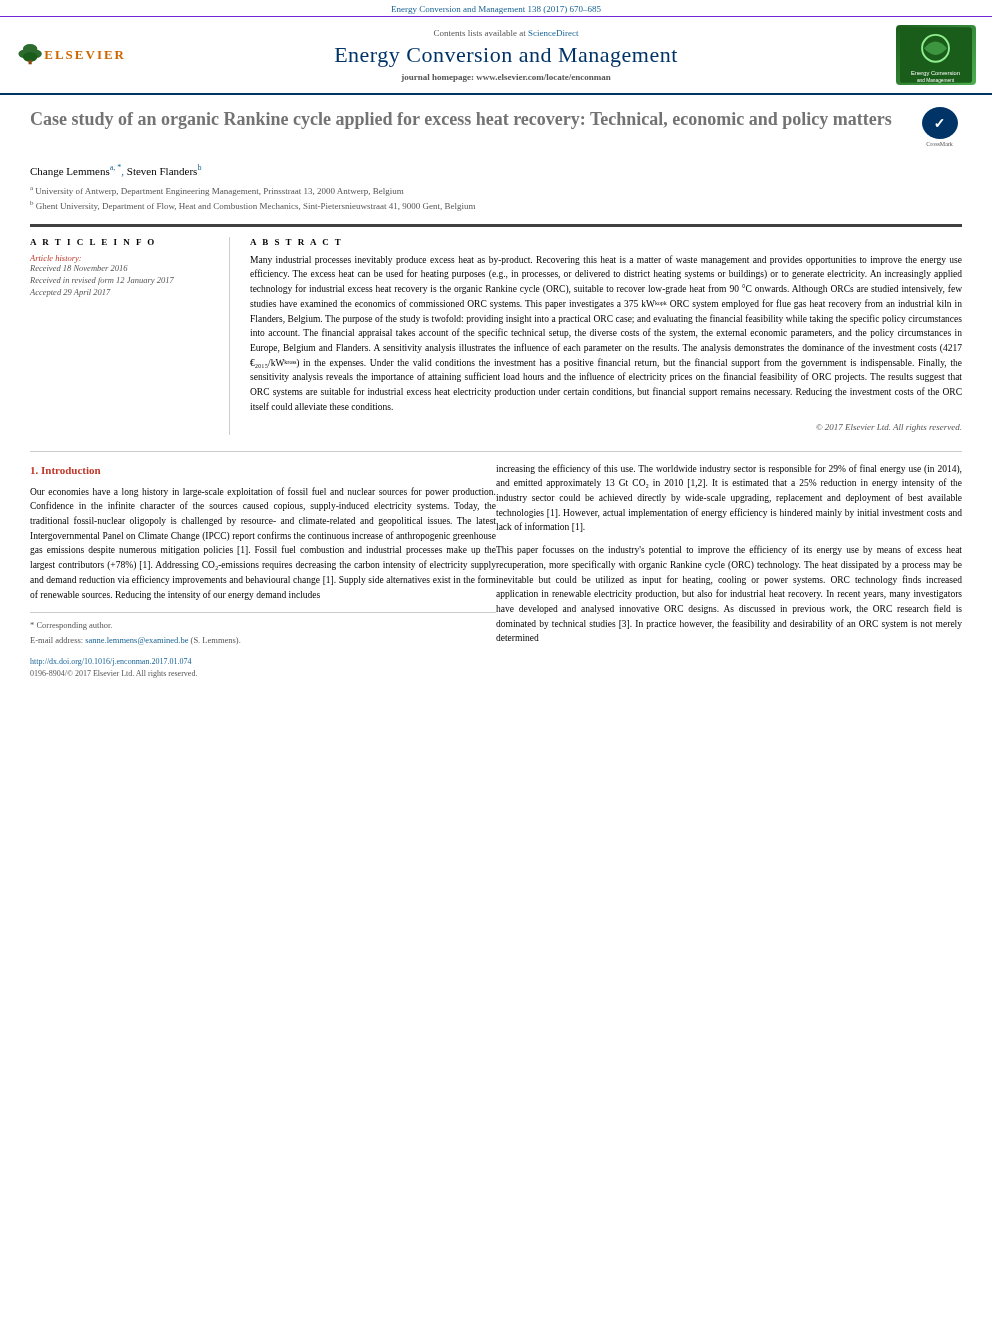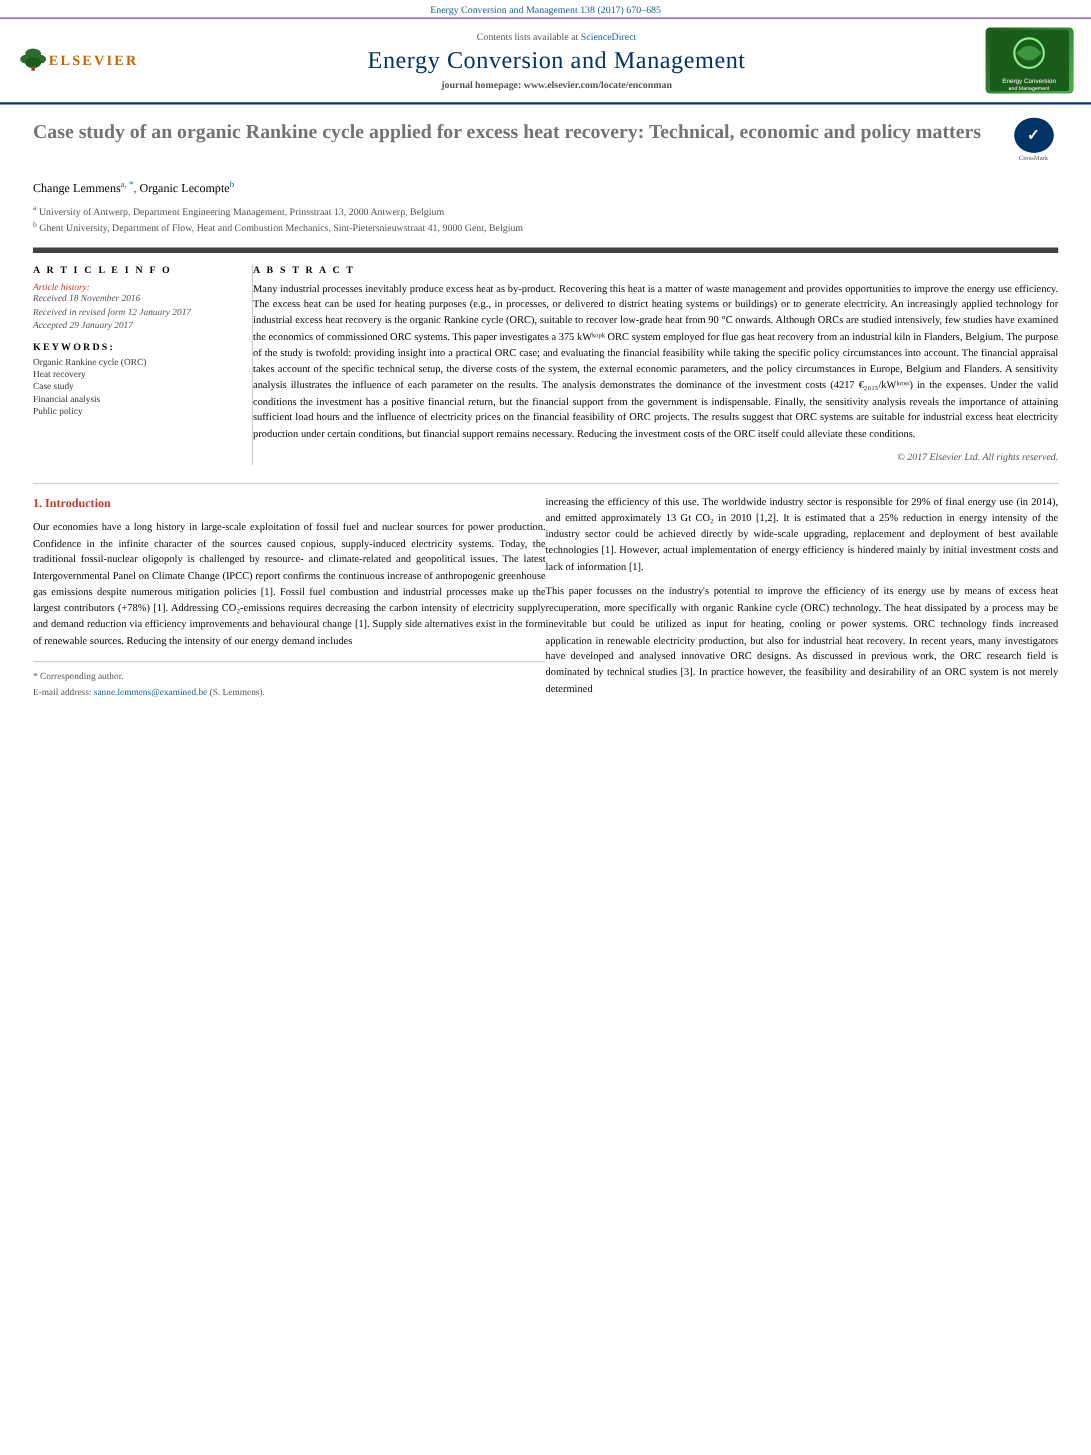--- a/index.html
+++ b/index.html
@@ -145,21 +145,22 @@
       margin-bottom: 10px;
       line-height: 1.5;
     }
     .affiliations sup {
       font-size: 7px;
     }
 
     
     .two-col {
       display: flex;
-      border-top: 5px solid #404040;
+      gap: 20px;
+      border-top: 3px solid #404040;
       padding-top: 10px;
       margin-bottom: 16px;
     }
     .col-left {
       width: 200px;
       flex-shrink: 0;
       border-right: 1px solid #ccc;
       padding-right: 12px;
     }
     .col-right {
@@ -316,48 +317,40 @@
 
   <div class="article-title-section">
     <div class="article-title">Case study of an organic Rankine cycle applied for excess heat recovery: Technical, economic and policy matters</div>
     <div class="crossmark-badge">
       <div class="crossmark-circle">✓</div>
       <div class="crossmark-text">CrossMark</div>
     </div>
   </div>
 
   <div class="authors">
-    <span class="author-name">Change Lemmens</span><sup>a, *</sup><span>, </span><span class="author-name">Organic Lecompte</span><sup>b</sup>
+    <span class="author-name">Change Lemmens</span><sup>a, *</sup><span>, </span><span class="author-name">Steven Flanders</span><sup>b</sup>
   </div>
 
   <div class="affiliations">
     <div><sup>a</sup> <span>University of Antwerp, Department Engineering Management, Prinsstraat 13, 2000 Antwerp, Belgium</span></div>
     <div><sup>b</sup> <span>Ghent University, Department of Flow, Heat and Combustion Mechanics, Sint-Pietersnieuwstraat 41, 9000 Gent, Belgium</span></div>
   </div>
 
   <div class="two-col">
 
     <div class="col-left">
       <div class="section-header">A R T I C L E   I N F O</div>
 
       <div class="article-history">
         <div class="history-label">Article history:</div>
         <div class="history-entry">Received 18 November 2016</div>
         <div class="history-entry">Received in revised form 12 January 2017</div>
-        <div class="history-entry">Accepted 29 January 2017</div>
-      </div>
-
-      <div class="keywords-section">
-        <div class="section-header" style="margin-bottom:4px;">Keywords:</div>
-        <div class="keyword-item">Organic Rankine cycle (ORC)</div>
-        <div class="keyword-item">Heat recovery</div>
-        <div class="keyword-item">Case study</div>
-        <div class="keyword-item">Financial analysis</div>
-        <div class="keyword-item">Public policy</div>
-      </div>
+        <div class="history-entry">Accepted 29 April 2017</div>
+      </div>
+
     </div>
 
     <div class="col-right">
       <div class="section-header">A B S T R A C T</div>
       <div class="abstract-text">
         <span>Many industrial processes inevitably produce excess heat as by-product. Recovering this heat is a matter of waste management and provides opportunities to improve the energy use efficiency. The excess heat can be used for heating purposes (e.g., in processes, or delivered to district heating systems or buildings) or to generate electricity. An increasingly applied technology for industrial excess heat recovery is the organic Rankine cycle (ORC), suitable to recover low-grade heat from 90 °C onwards. Although ORCs are studied intensively, few studies have examined the economics of commissioned ORC systems. This paper investigates a 375 kWᵏᵒᵖᵏ ORC system employed for flue gas heat recovery from an industrial kiln in Flanders, Belgium. The purpose of the study is twofold: providing insight into a practical ORC case; and evaluating the financial feasibility while taking the specific policy circumstances into account. The financial appraisal takes account of the specific technical setup, the diverse costs of the system, the external economic parameters, and the policy circumstances in Europe, Belgium and Flanders. A sensitivity analysis illustrates the influence of each parameter on the results. The analysis demonstrates the dominance of the investment costs (4217 €₂₀₁₅/kWᵏʳᵒˢˢ) in the expenses. Under the valid conditions the investment has a positive financial return, but the financial support from the government is indispensable. Finally, the sensitivity analysis reveals the importance of attaining sufficient load hours and the influence of electricity prices on the financial feasibility of ORC projects. The results suggest that ORC systems are suitable for industrial excess heat electricity production under certain conditions, but financial support remains necessary. Reducing the investment costs of the ORC itself could alleviate these conditions.</span>
         <div class="copyright">© 2017 Elsevier Ltd. All rights reserved.</div>
       </div>
     </div>
   </div>
@@ -374,20 +367,24 @@
 
       <div class="footnote-area">
         <div class="footnote-line">
           <span>* Corresponding author.</span>
         </div>
         <div class="footnote-line">
           <span>E-mail address:</span>
           <span style="color:#1a6496;">sanne.lemmens@examined.be</span>
           <span>(S. Lemmens).</span>
         </div>
+        <div class="bottom-doi">
+          <div style="color:#1a6496;">http://dx.doi.org/10.1016/j.enconman.2017.01.074</div>
+          <div>0196-8904/© 2017 Elsevier Ltd. All rights reserved.</div>
+        </div>
       </div>
     </div>
 
     <div class="body-col">
       <div class="body-text">
         <span>increasing the efficiency of this use. The worldwide industry sector is responsible for 29% of final energy use (in 2014), and emitted approximately 13 Gt CO₂ in 2010 [1,2]. It is estimated that a 25% reduction in energy intensity of the industry sector could be achieved directly by wide-scale upgrading, replacement and deployment of best available technologies [1]. However, actual implementation of energy efficiency is hindered mainly by initial investment costs and lack of information [1].</span>
       </div>
       <div class="body-text">
         <span>This paper focusses on the industry's potential to improve the efficiency of its energy use by means of excess heat recuperation, more specifically with organic Rankine cycle (ORC) technology. The heat dissipated by a process may be inevitable but could be utilized as input for heating, cooling or power systems. ORC technology finds increased application in renewable electricity production, but also for industrial heat recovery. In recent years, many investigators have developed and analysed innovative ORC designs. As discussed in previous work, the ORC research field is dominated by technical studies [3]. In practice however, the feasibility and desirability of an ORC system is not merely determined</span>
       </div>

